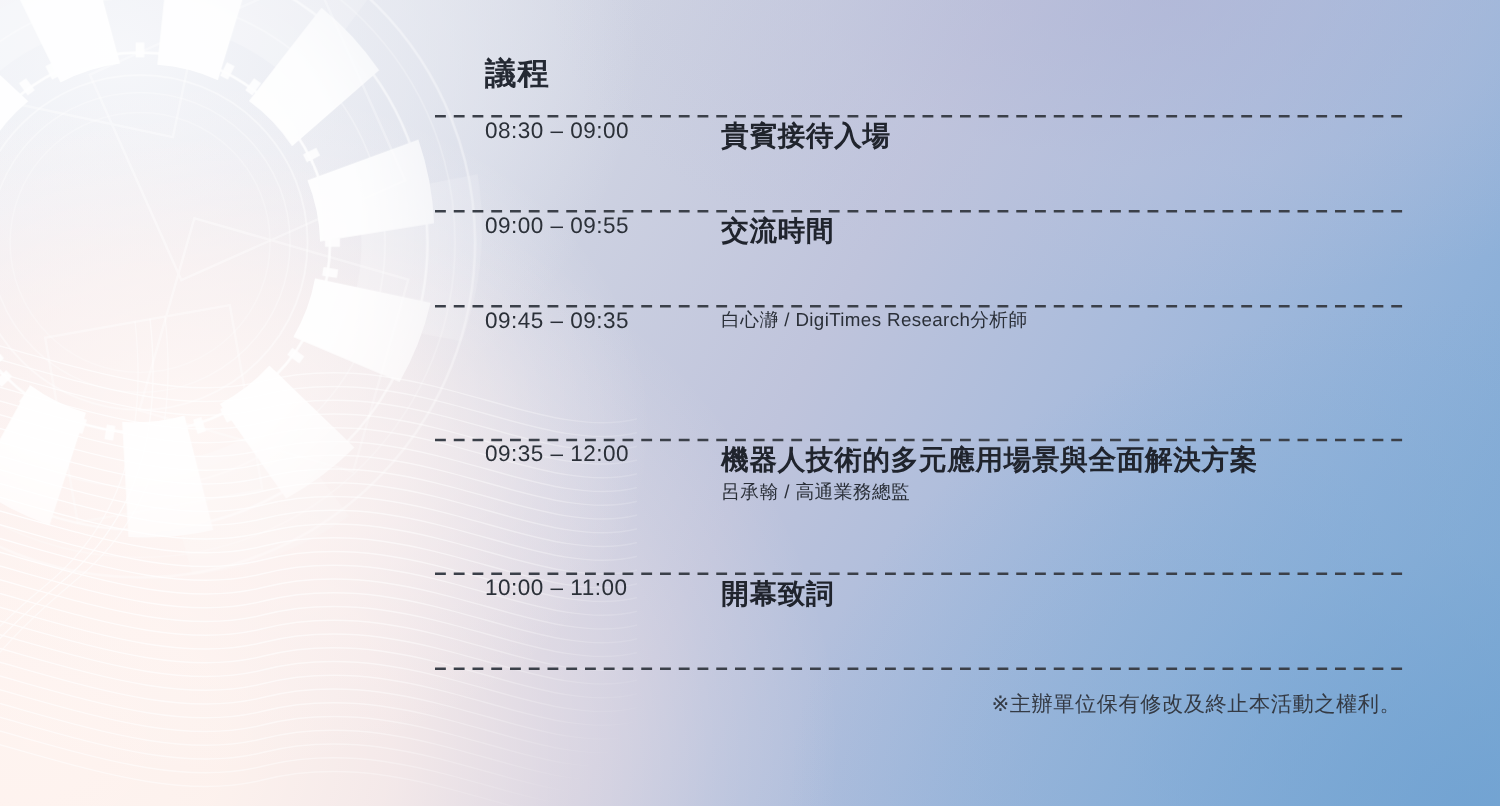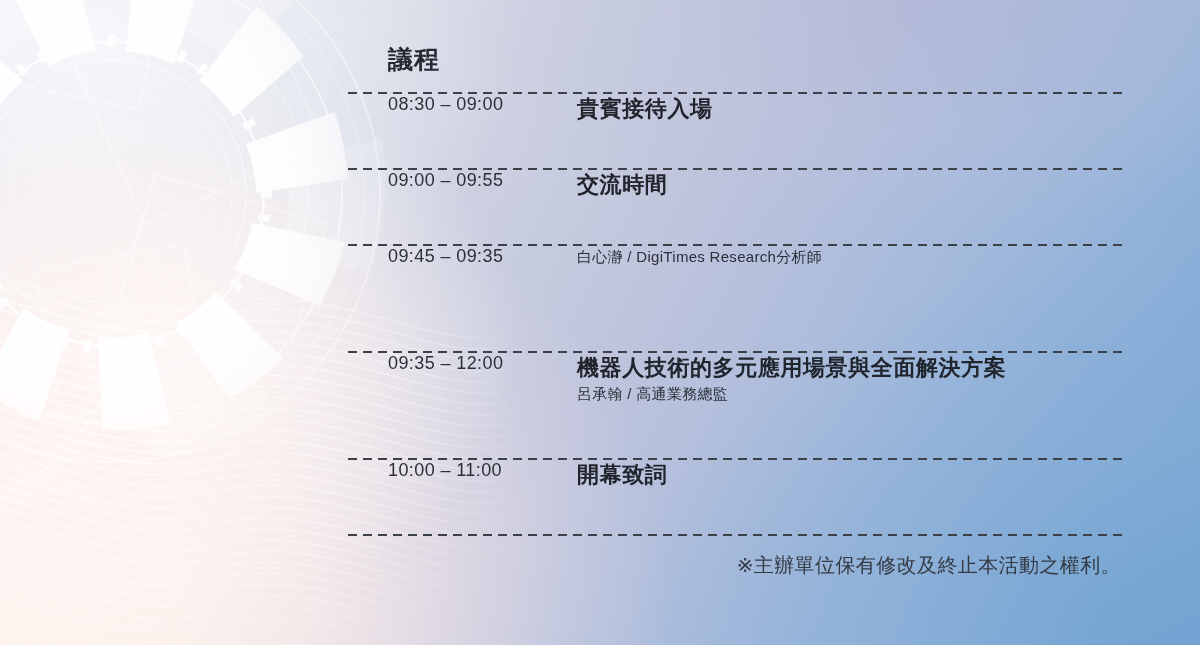--- a/index.html
+++ b/index.html
@@ -148,21 +148,21 @@
     font-size: 15px;
     font-weight: 400;
     color: #2a2f38;
     letter-spacing: 0.3px;
     line-height: 1.45;
     margin-top: 0;
   }
   .footnote {
     margin-top: 16px;
     text-align: right;
-    font-size: 20px;
+    font-size: 17px;
     color: #343a44;
     letter-spacing: 0.4px;
     padding-right: 2px;
   }
 </style>
 </head>
 <body>
 
 <div id="stage">
 

